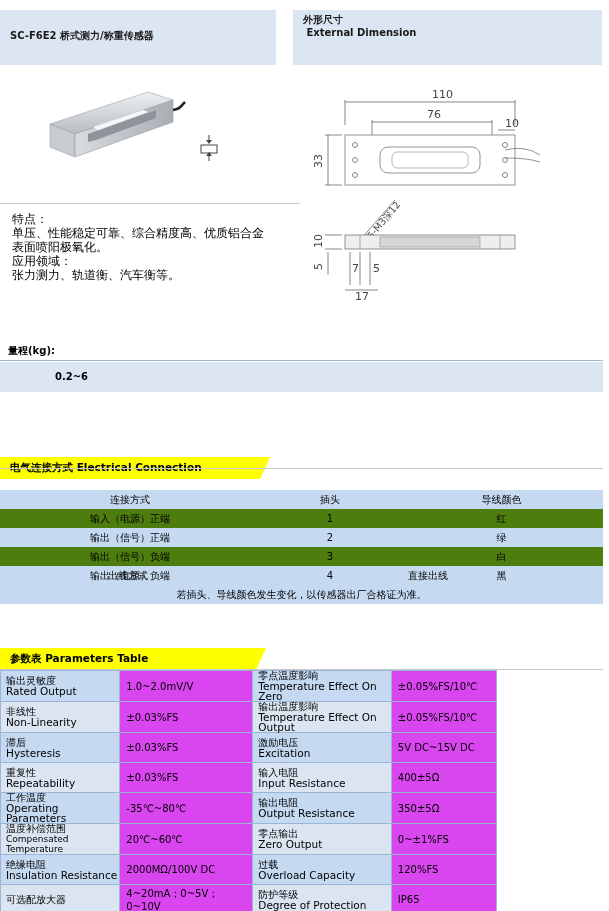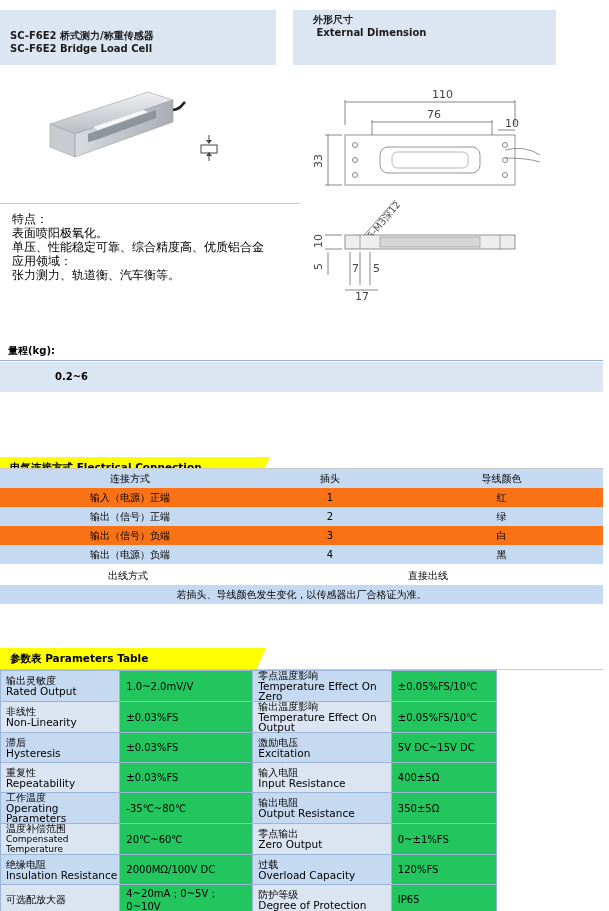--- a/index.html
+++ b/index.html
@@ -8,37 +8,36 @@
   .hdr-box { background: #dce6f2; }
   .hdr-title { font-size: 10px; font-weight: bold; line-height: 13px; color: #1a1a1a; }
   .ybar { height: 22px; display: flex; align-items: center; }
   .ybar-fill { background: #ffff00; height: 22px; display: flex; align-items: center; padding-left: 10px; font-size: 10.5px; font-weight: bold; position: relative; }
   .ybar-fill::after { content: ""; position: absolute; right: -10px; top: 0; width: 0; height: 0; border-top: 22px solid #ffff00; border-right: 10px solid transparent; }
   .ybar-line { position: absolute; left: 0; right: 0; bottom: 0; height: 1px; background: #c9c9c9; }
   .body-text { font-size: 12px; line-height: 14px; }
   table { border-collapse: collapse; }
   .conn td { font-size: 10px; height: 19px; text-align: center; }
   .row-blue td { background: #c5d9f1; }
-  .row-white td { background: #f97316; margin-left: 44px; }
+  .row-white td { background: #4d7c0f; margin-left: 44px; }
   .param td { border: 1px solid #9bb5d6; height: 30px; vertical-align: middle; font-size: 10px; }
   .param td.lbl { background: #c5d9f1; padding-left: 5px; line-height: 10px; }
-  .param td.val { background: #22c55e; padding-left: 6px; }
+  .param td.val { background: #d946ef; padding-left: 6px; }
   .param tr.odd td.lbl { background: #dbe5f1; }
   .lbl .zh { display: block; font-size: 10px; }
   .lbl .en { display: block; font-size: 10.5px; }
 </style>
 </head>
 <body>
 
 <div class="abs hdr-box" style="left:0;top:10px;width:276px;height:55px;padding:19px 0 0 10px;">
   <div class="hdr-title">SC-F6E2  桥式测力/称重传感器</div>
-  <div class="hdr-title">SC-F6E2  Bridge Load Cell</div>
-</div>
-
-<div class="abs hdr-box" style="left:293px;top:10px;width:263px;height:55px;padding:3px 0 0 20px;">
+</div>
+
+<div class="abs hdr-box" style="left:293px;top:10px;width:309px;height:55px;padding:3px 0 0 10px;">
   <div class="hdr-title">外形尺寸</div>
   <div class="hdr-title" style="white-space:pre;"> External Dimension</div>
 </div>
 
 <div class="abs" style="left:48px;top:82px;width:145px;height:80px;">
   <svg width="145" height="80" viewBox="0 0 145 80">
     <defs>
       <linearGradient id="alu" x1="0" y1="0" x2="0" y2="1">
         <stop offset="0" stop-color="#eef0f2"></stop>
         <stop offset="1" stop-color="#b8bcc2"></stop>
@@ -124,39 +123,39 @@
     <text x="55" y="220" font-size="11" fill="#444" stroke="none">17</text>
   </svg>
 </div>
 
 <div class="abs ybar" style="left:0;top:182px;width:300px;">
   <div class="ybar-line"></div>
 </div>
 
 <div class="abs body-text" style="left:12px;top:212px;width:280px;">
   <div>特点：</div>
+  <div>单压、性能稳定可靠、综合精度高、优质铝合金</div>
   <div>表面喷阳极氧化。</div>
-  <div>单压、性能稳定可靠、综合精度高、优质铝合金</div>
   <div>应用领域：</div>
   <div>张力测力、轨道衡、汽车衡等。</div>
 </div>
 
 <div class="abs" style="left:0;top:341px;width:603px;height:20px;border-bottom:1px solid #9bb5d6;">
   <span style="position:absolute;left:8px;top:3px;font-size:10px;font-weight:bold;">量程(kg):</span>
 </div>
 <div class="abs" style="left:0;top:362px;width:603px;height:30px;background:#dce6f2;">
   <span style="position:absolute;left:55px;top:9px;font-size:10px;font-weight:bold;">0.2~6</span>
 </div>
 
 <div class="abs ybar" style="left:0;top:447px;width:603px;">
   <div class="ybar-fill" style="width:260px;margin-top:20px;">电气连接方式  Electrical Connection</div>
   <div class="ybar-line"></div>
 </div>
 
-<table class="abs conn" style="left:0;top:469px;width:603px;padding-left:46px;">
+<table class="abs conn" style="left:0;top:490px;width:603px;padding-left:46px;">
   <colgroup>
       <col style="width:260px">
       <col style="width:140px">
       <col style="width:203px">
     </colgroup>
   <tbody>
       <tr class="row-blue">
     <td>连接方式</td>
     <td>插头</td>
     <td>导线颜色</td>

